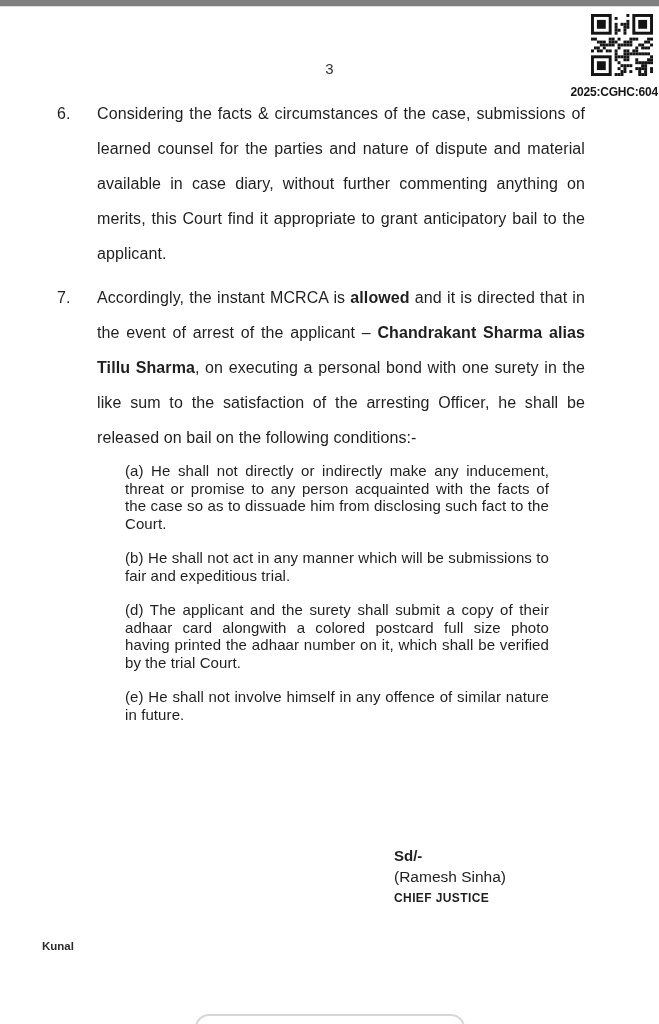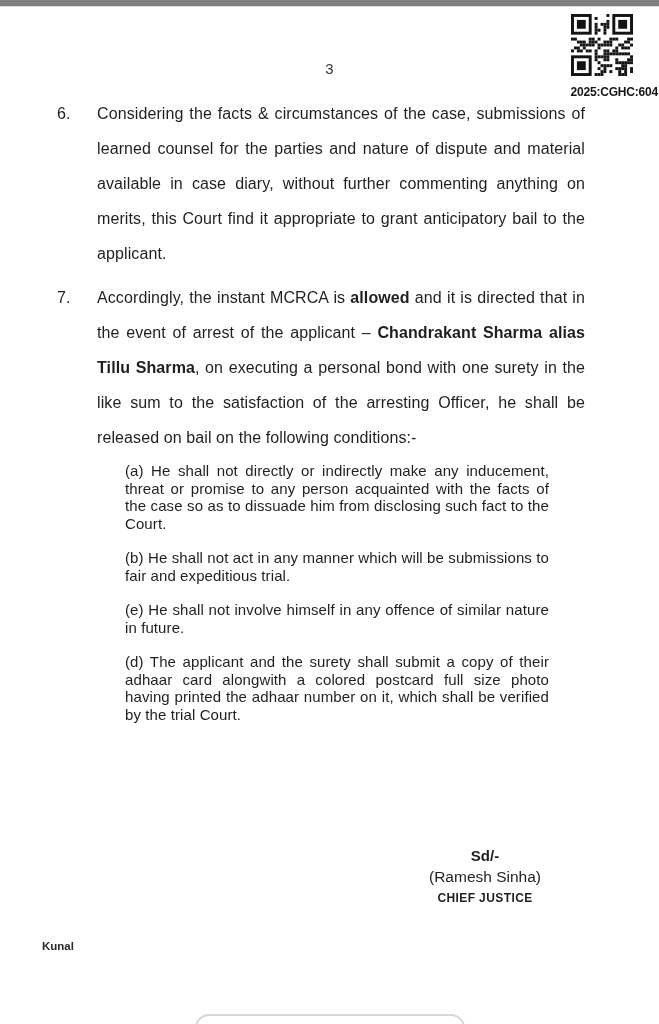--- a/index.html
+++ b/index.html
@@ -15,21 +15,21 @@
     margin: 0 auto;
   }
   .top-bar {
     position: absolute; top: 0; left: 0;
     width: 100%; height: 7px;
     background: #7f7f7f;
     border-bottom: 1px solid #dcdcdc;
   }
   .qr-block {
     position: absolute; top: 14px; right: 0;
-    padding-right: 1px;
+    text-align: right; padding-right: 1px;
   }
   .qr-code { display: inline-block; margin-right: 5px; line-height: 0; }
   .case-citation {
     font-weight: bold; font-size: 12px; color: #161616;
     margin-top: 5px; letter-spacing: -0.2px; white-space: nowrap;
   }
   .page-number {
     position: absolute; top: 60px; left: 0;
     width: 100%; text-align: center;
     font-size: 15px; color: #333333;
@@ -43,22 +43,22 @@
     text-align: justify; letter-spacing: 0.1px; margin-left: 12px;
   }
   .b { font-weight: bold; }
   .conditions { margin: 7px 36px 0 68px; }
   .condition {
     font-size: 15px; line-height: 17.5px;
     text-align: justify; letter-spacing: 0.1px;
   }
   .condition + .condition { margin-top: 17px; }
   .signature {
-    position: absolute; top: 845px; left: 406px;
-    width: 158px; text-align: center;
+    position: absolute; top: 845px; left: 394px;
+    width: 158px; 
   }
   .sig-sd { font-weight: bold; font-size: 15px; line-height: 21px; }
   .sig-name { font-size: 15.5px; line-height: 21px; }
   .sig-title { font-weight: bold; font-size: 12px; line-height: 23px; letter-spacing: 0.4px; }
   .footer-author {
     position: absolute; top: 940px; left: 42px;
     font-weight: bold; font-size: 11.5px; color: #2a2a2a;
   }
   .bottom-sheet-edge {
     position: absolute; top: 1014px; left: 195px;
@@ -224,23 +224,23 @@
     <div class="para-num">7.</div>
     <div class="para-text"><span>Accordingly, the instant MCRCA is </span><span class="b">allowed</span><span> and it is directed that in the event of arrest of the applicant – </span><span class="b">Chandrakant Sharma alias Tillu Sharma</span><span>, on executing a personal bond with one surety in the like sum to the satisfaction of the arresting Officer, he shall be released on bail on the following conditions:-</span></div>
   </div>
 </div>
     <div class="conditions">
   <div class="condition">(a) He shall not directly or indirectly make any inducement, threat or promise to any person acquainted with the facts of the case so as to dissuade him from disclosing such fact to the Court.</div>
 
   <div class="condition">(b) He shall not act in any manner which will be submissions to fair and expeditious trial.</div>
 
 
+  <div class="condition">(d) The applicant and the surety shall submit a copy of their adhaar card alongwith a colored postcard full size photo having printed the adhaar number on it, which shall be verified by the trial Court.</div>
+
   <div class="condition">(e) He shall not involve himself in any offence of similar nature in future.</div>
-
-  <div class="condition">(d) The applicant and the surety shall submit a copy of their adhaar card alongwith a colored postcard full size photo having printed the adhaar number on it, which shall be verified by the trial Court.</div>
 </div>
   </div>
 
   <div class="signature">
     <div class="sig-sd">Sd/-</div>
     <div class="sig-name">(Ramesh Sinha)</div>
     <div class="sig-title">CHIEF JUSTICE</div>
   </div>
 
   <div class="footer-author">Kunal</div>

